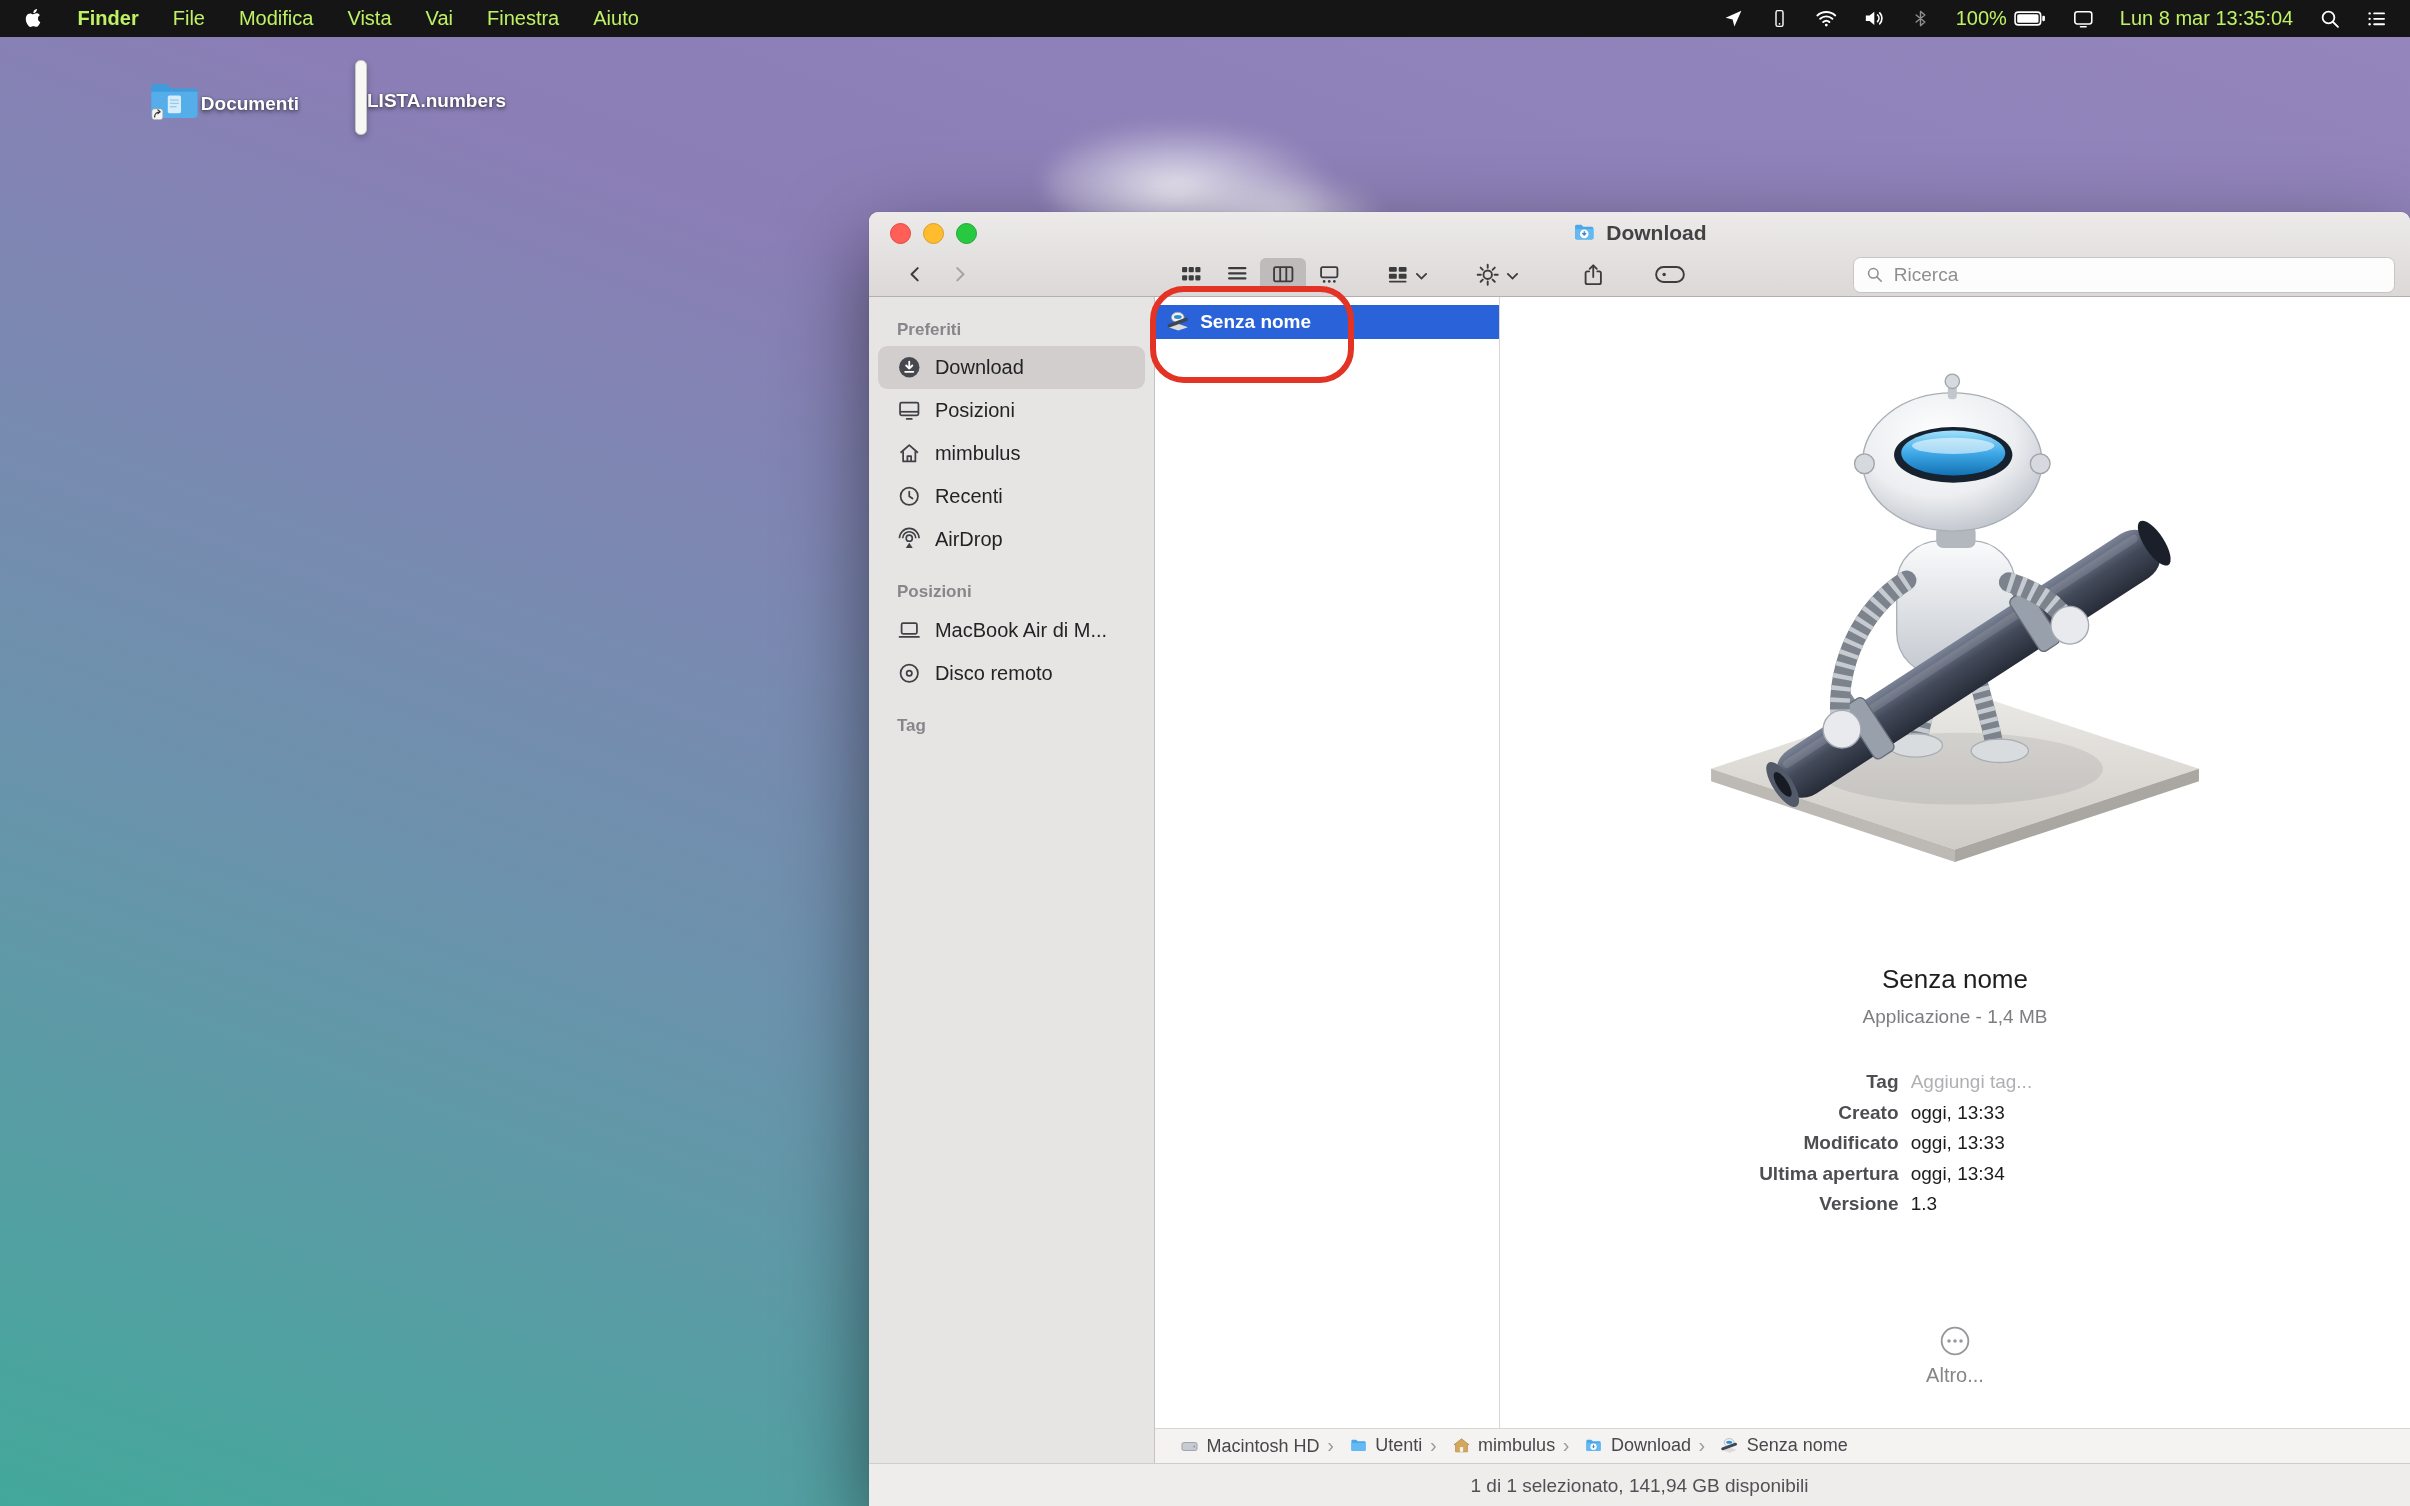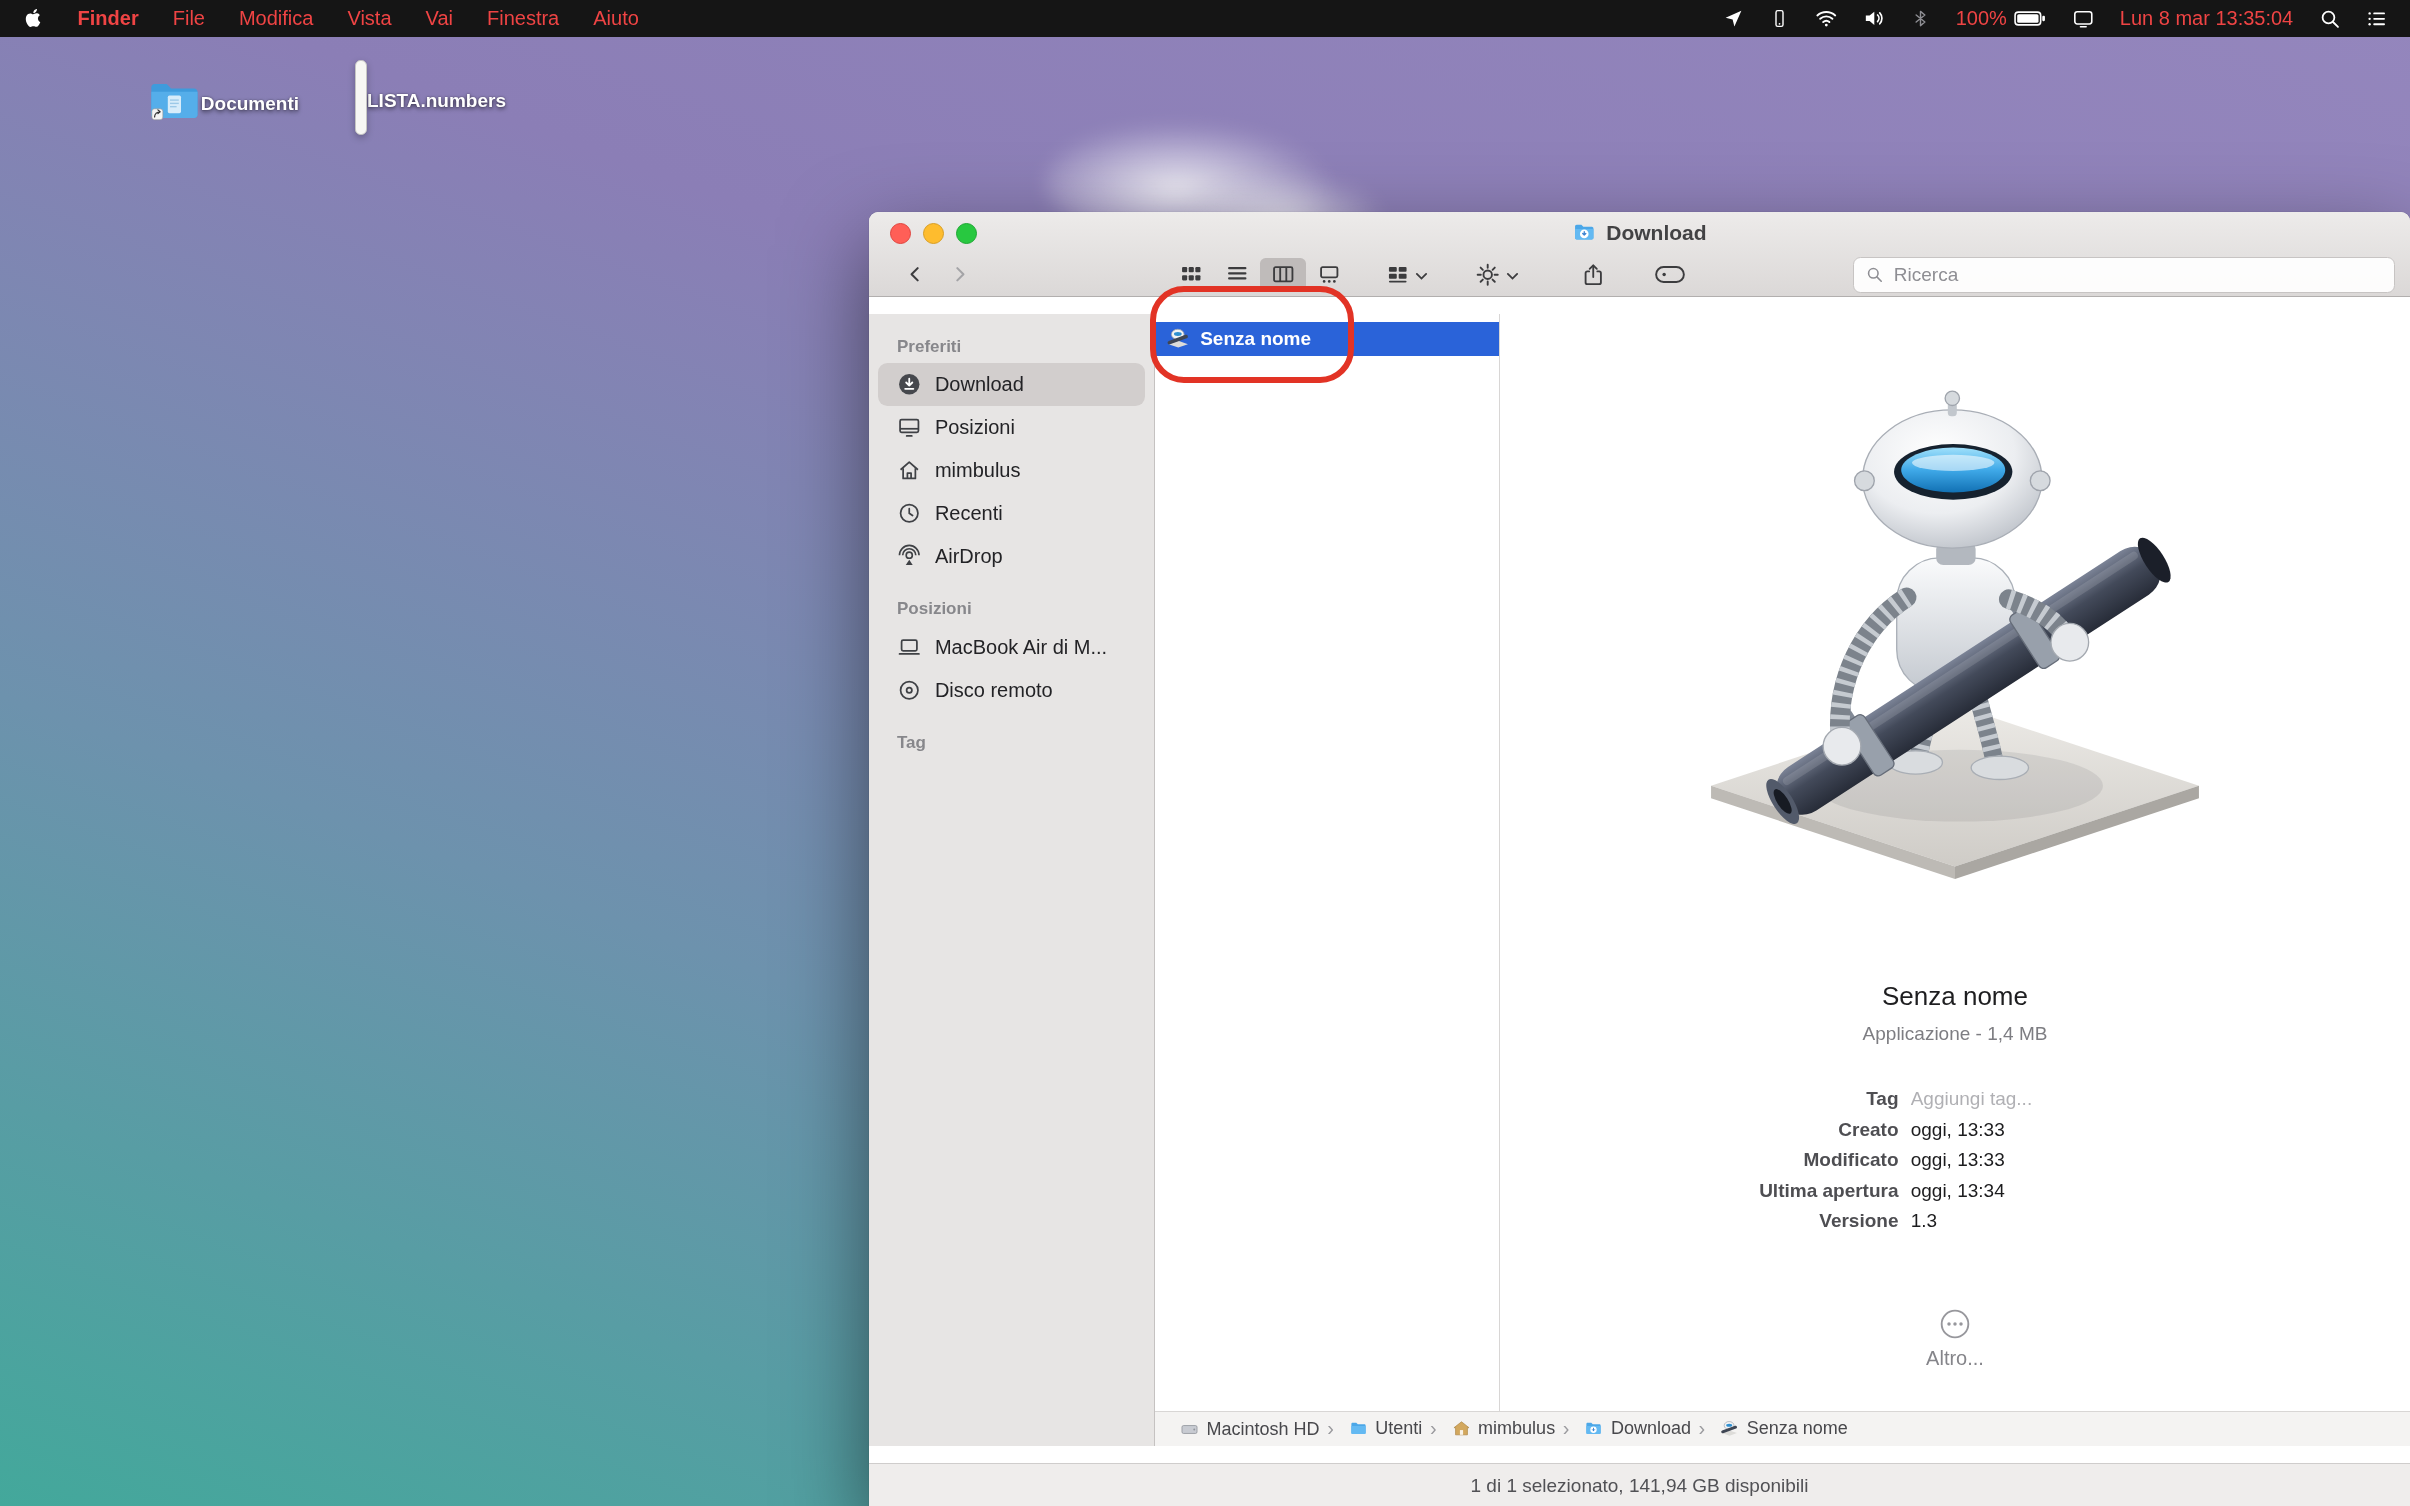--- a/index.html
+++ b/index.html
@@ -13,21 +13,21 @@
   .desktop{ position:absolute; inset:0;
     background:linear-gradient(200deg,#9486bd 0%,#8b7eb6 34%,#6d92ad 66%,#43a89b 100%); }
   .cloud{ position:absolute; border-radius:50%; filter:blur(9.4px); pointer-events:none; }
   .cloud1{ left:1045px; top:122px; width:292px; height:122px;
     background:radial-gradient(ellipse at 45% 55%, rgba(255,255,255,.85), rgba(255,255,255,0) 70%); }
   .cloud2{ left:1182px; top:174px; width:207px; height:89px;
     background:radial-gradient(ellipse at 50% 50%, rgba(255,255,255,.7), rgba(255,255,255,0) 70%); }
 
   
   .menu-bar{ position:absolute; top:0; left:0; right:0; height:37px; background:var(--menubar-bg);
-    color:#ef4444; display:flex; align-items:center; padding:0 22.6px; font-size:20px; z-index:50; }
+    color:#bef264; display:flex; align-items:center; padding:0 22.6px; font-size:20px; z-index:50; }
   .menu-left{ display:flex; align-items:center; gap:34px; }
   .menu-item{ white-space:nowrap; cursor:default; }
   .menu-app{ font-weight:700; }
   .menu-right{ margin-left:auto; display:flex; align-items:center; gap:25.4px; }
   .mi{ display:flex; align-items:center; }
   .mi svg{ display:block; }
   .battery-menu{ display:flex; align-items:center; gap:7.5px; }
   .clock{ white-space:nowrap; }
 
   
@@ -41,21 +41,21 @@
   .numbers-doc .stripe{ position:absolute; top:9.4px; bottom:0; width:14px; }
   .numbers-doc .s1{ left:11.3px; background:#e6e6e2; }
   .numbers-doc .s2{ left:31px; background:#cfe6cb; }
   .numbers-doc .s3{ left:51px; background:#f0dbdf; }
   .numbers-doc .s4{ left:71px; background:#e6e6e2; }
 
   
   .finder-window{ position:absolute; left:869px; top:212px; width:1541px; height:1295px;
     border-radius:9.4px 9.4px 0 0; overflow:hidden; background:#fff; z-index:10;
     box-shadow:0 32px 85px rgba(0,0,0,.5), 0 0 0.9px rgba(0,0,0,.4);
-    display:flex; flex-direction:column;gap:17px; }
+    display:flex; flex-direction:column; }
   .window-header{ flex:0 0 85px; background:linear-gradient(#edebea,#dbd8d7);
     border-bottom:0.9px solid #b2afae; position:relative; }
   .titlebar{ height:41px; display:flex; align-items:center; justify-content:center; position:relative; }
   .traffic{ position:absolute; left:21px; top:11.3px; display:flex; gap:12.2px; }
   .tl{ width:21px; height:21px; border-radius:50%; }
   .tl-close{ background:#ff5f57; border:0.9px solid #e0443e; }
   .tl-min{ background:#febc2e; border:0.9px solid #d89e24; }
   .tl-zoom{ background:#28c840; border:0.9px solid #1ea733; }
   .win-title{ display:flex; align-items:center; gap:9.4px; font-size:21px; font-weight:700; color:#424244; }
 

